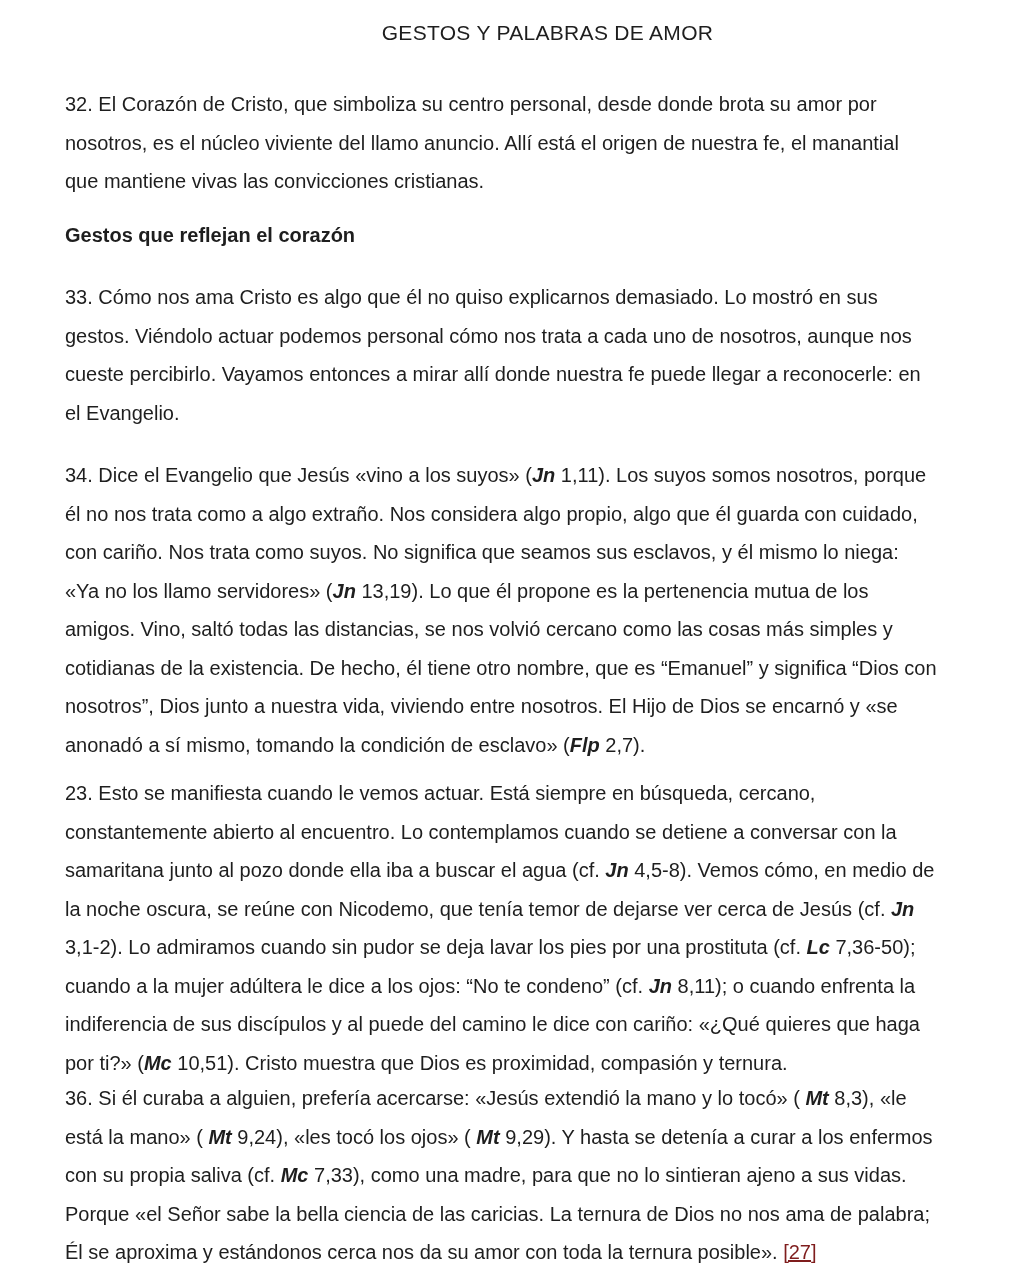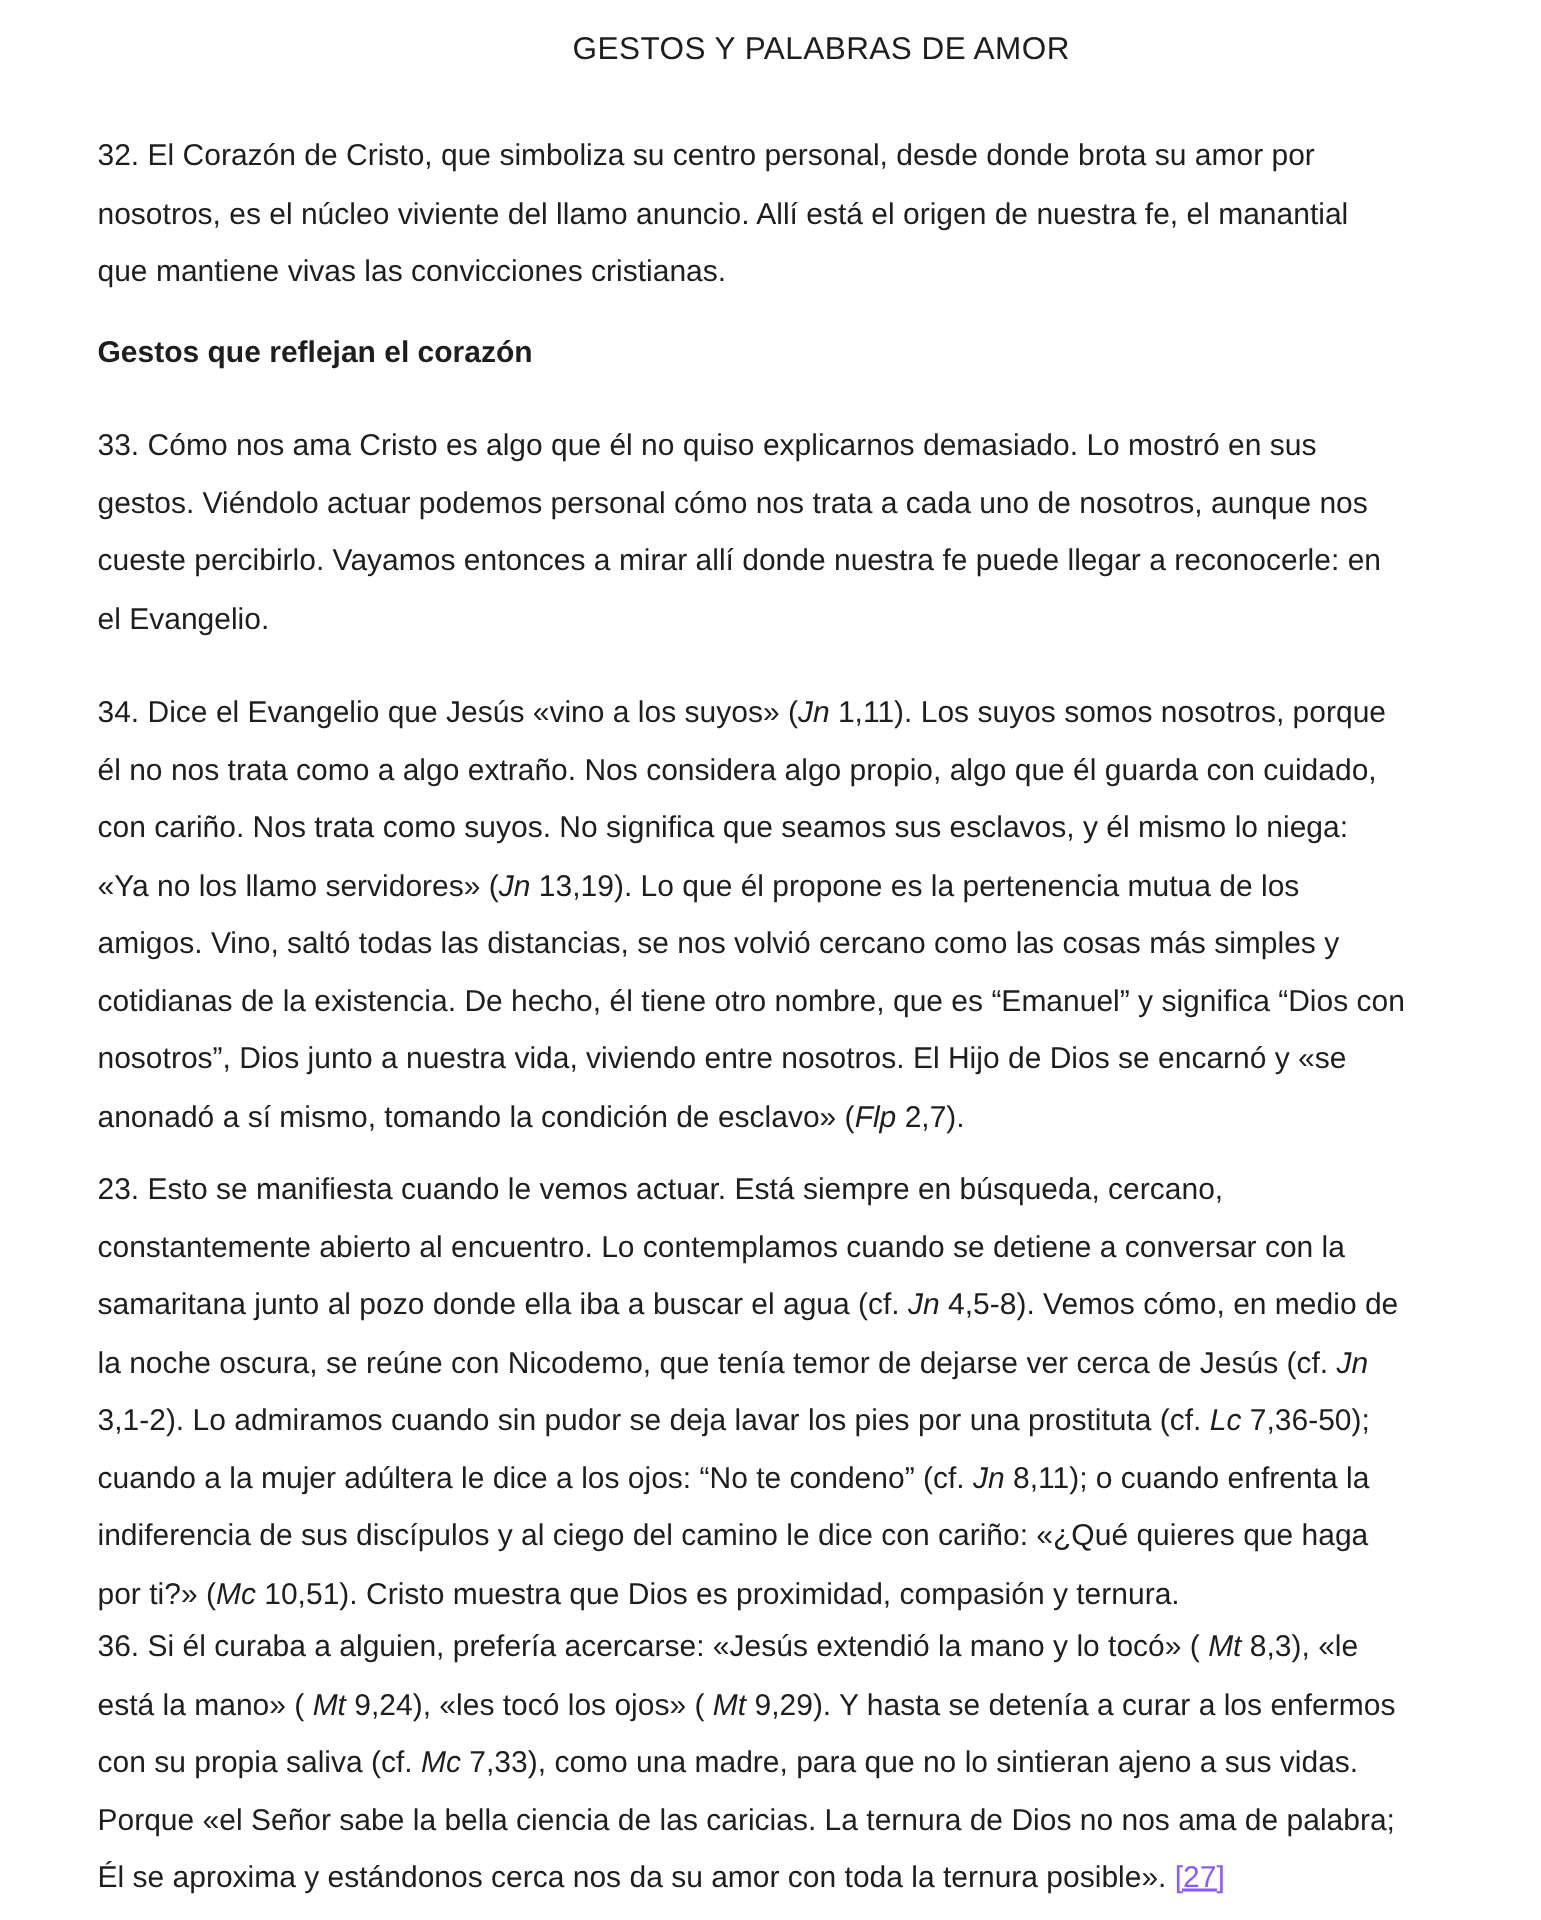--- a/index.html
+++ b/index.html
@@ -36,24 +36,24 @@
   }
   .block {
     position: absolute;
     left: 0;
     width: 100%;
     font-size: 20px;
     line-height: 38.5px;
   }
   .line { white-space: nowrap; }
   .heading .line { font-weight: 700; }
-  .it { font-style: italic; }
+  .it { font-style: italic; font-weight: bold; }
   .seg { font-style: normal; }
   .footnote-link {
-    color: #8b5cf6;
+    color: #7f1d1d;
     text-decoration: underline;
     cursor: pointer;
   }
   
   .pos-0 { top: 85px; }    
   .pos-1 { top: 216px; }   
   .pos-2 { top: 278px; }   
   .pos-3 { top: 456px; }   
   .pos-4 { top: 774px; }   
   .pos-5 { top: 1079px; }  
@@ -88,21 +88,21 @@
         <div class="line"><span class="seg">nosotros”, Dios junto a nuestra vida, viviendo entre nosotros. El Hijo de Dios se encarnó y «se</span></div>
         <div class="line"><span class="seg">anonadó a sí mismo, tomando la condición de esclavo» (</span><span class="it">Flp</span><span class="seg"> 2,7).</span></div>
       </div>
       <div class="block paragraph pos-4">
         <div class="line"><span class="seg">23. Esto se manifiesta cuando le vemos actuar. Está siempre en búsqueda, cercano,</span></div>
         <div class="line"><span class="seg">constantemente abierto al encuentro. Lo contemplamos cuando se detiene a conversar con la</span></div>
         <div class="line"><span class="seg">samaritana junto al pozo donde ella iba a buscar el agua (cf. </span><span class="it">Jn</span><span class="seg"> 4,5-8). Vemos cómo, en medio de</span></div>
         <div class="line"><span class="seg">la noche oscura, se reúne con Nicodemo, que tenía temor de dejarse ver cerca de Jesús (cf. </span><span class="it">Jn</span></div>
         <div class="line"><span class="seg">3,1-2). Lo admiramos cuando sin pudor se deja lavar los pies por una prostituta (cf. </span><span class="it">Lc</span><span class="seg"> 7,36-50);</span></div>
         <div class="line"><span class="seg">cuando a la mujer adúltera le dice a los ojos: “No te condeno” (cf. </span><span class="it">Jn</span><span class="seg"> 8,11); o cuando enfrenta la</span></div>
-        <div class="line"><span class="seg">indiferencia de sus discípulos y al ciego del camino le dice con cariño: «¿Qué quieres que haga</span></div>
+        <div class="line"><span class="seg">indiferencia de sus discípulos y al puede del camino le dice con cariño: «¿Qué quieres que haga</span></div>
         <div class="line"><span class="seg">por ti?» (</span><span class="it">Mc</span><span class="seg"> 10,51). Cristo muestra que Dios es proximidad, compasión y ternura.</span></div>
       </div>
       <div class="block paragraph pos-5">
         <div class="line"><span class="seg">36. Si él curaba a alguien, prefería acercarse: «Jesús extendió la mano y lo tocó» ( </span><span class="it">Mt</span><span class="seg"> 8,3), «le</span></div>
         <div class="line"><span class="seg">está la mano» ( </span><span class="it">Mt</span><span class="seg"> 9,24), «les tocó los ojos» ( </span><span class="it">Mt</span><span class="seg"> 9,29). Y hasta se detenía a curar a los enfermos</span></div>
         <div class="line"><span class="seg">con su propia saliva (cf. </span><span class="it">Mc</span><span class="seg"> 7,33), como una madre, para que no lo sintieran ajeno a sus vidas.</span></div>
         <div class="line"><span class="seg">Porque «el Señor sabe la bella ciencia de las caricias. La ternura de Dios no nos ama de palabra;</span></div>
         <div class="line"><span class="seg">Él se aproxima y estándonos cerca nos da su amor con toda la ternura posible». </span><a href="#" class="footnote-link">[27]</a></div>
       </div>
     </div>

